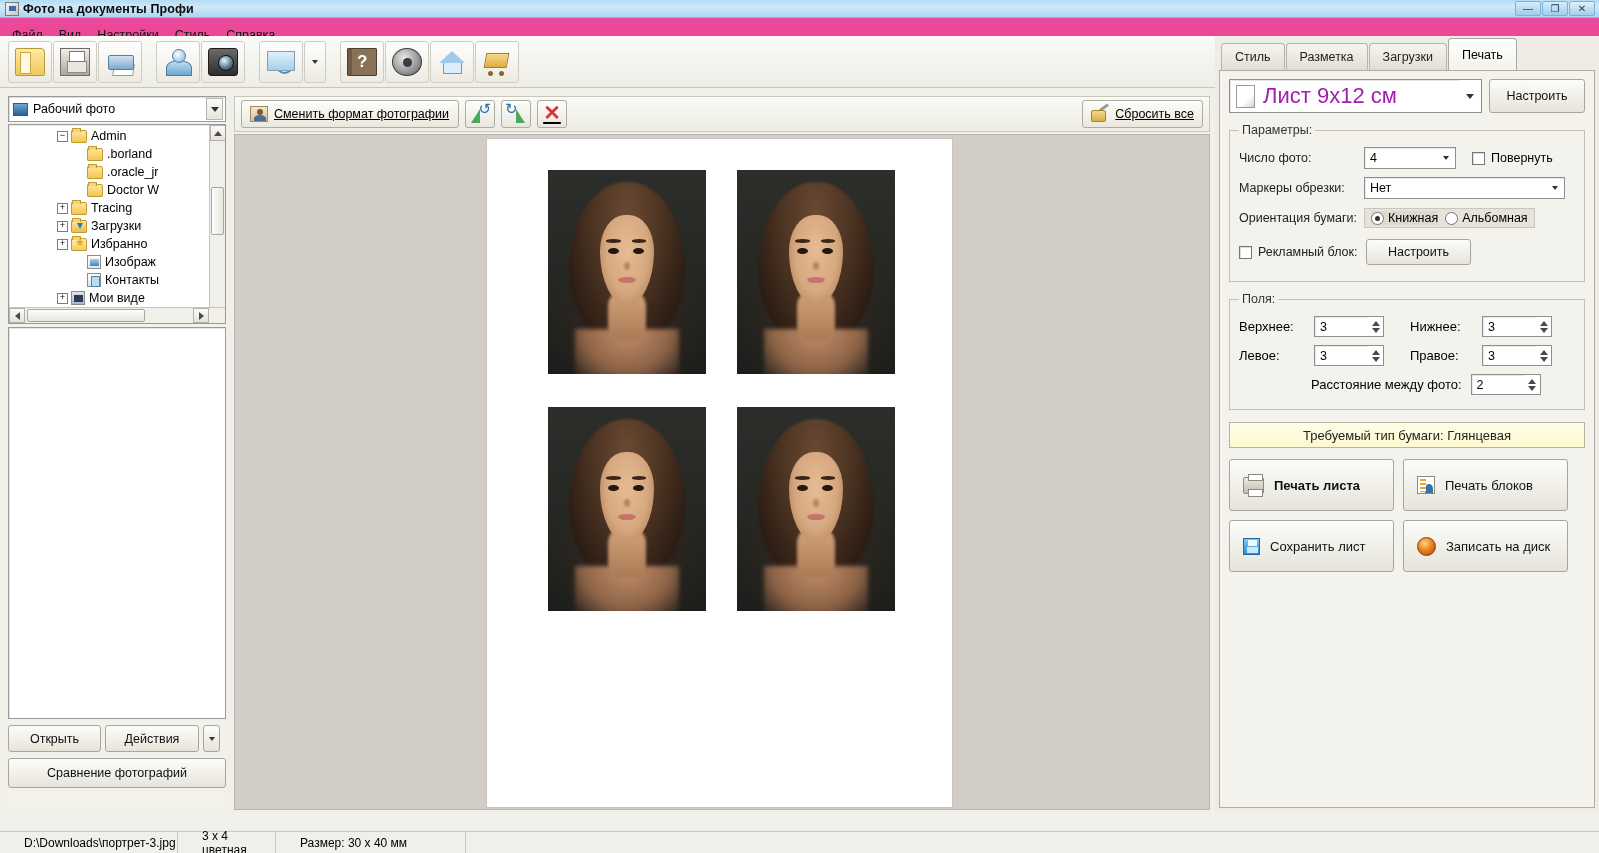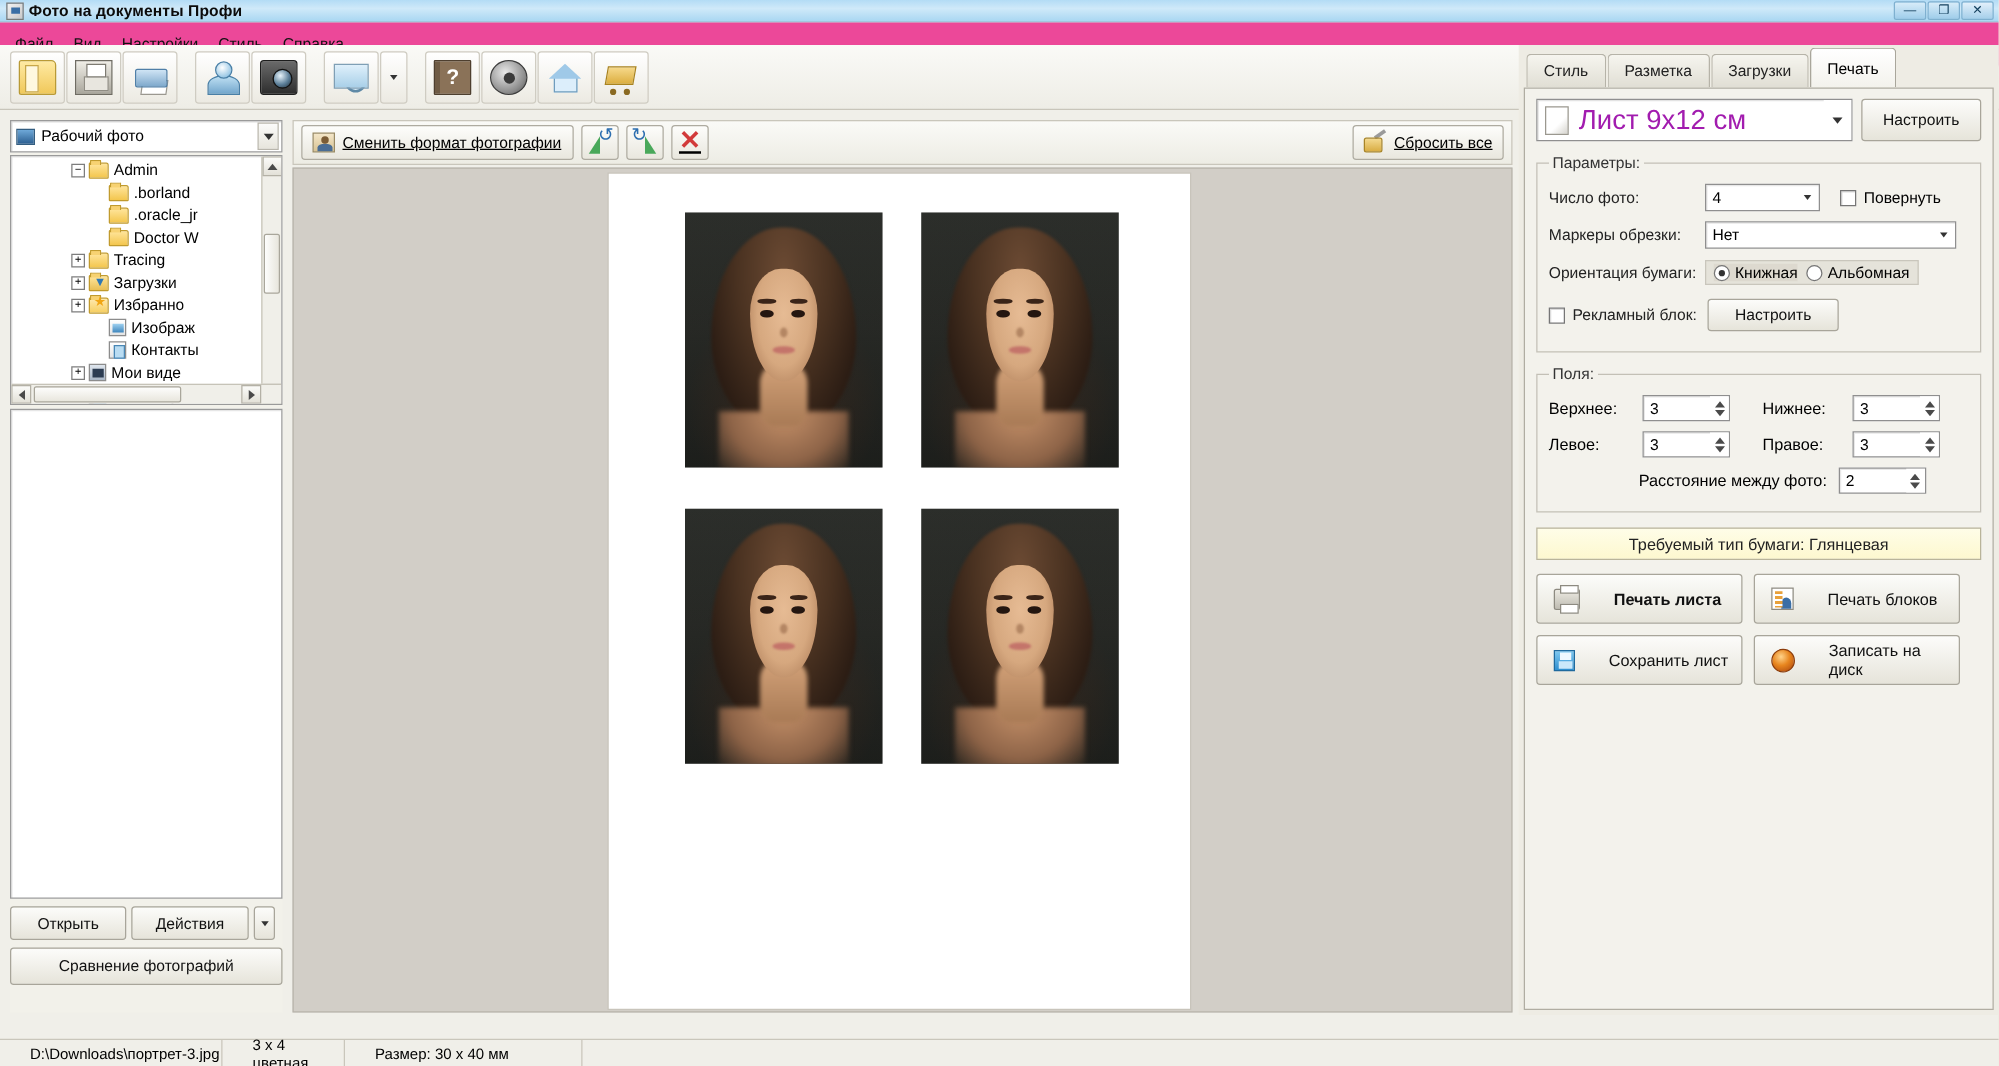--- a/index.html
+++ b/index.html
@@ -308,21 +308,21 @@
   .spin .updn{margin-left:auto;width:15px;height:19px;display:flex;flex-direction:column;
     align-items:center;justify-content:center;gap:2px;background:#fff;}
   .mrow{display:flex;align-items:center;height:29px;}
 
   .paperbanner{
     margin-top:12px;height:26px;background:linear-gradient(to bottom,#fffde8,#fdf8cf);
     border:1px solid #b9b49a;display:flex;align-items:center;justify-content:center;
     font-size:13px;color:#222;
   }
   .actions{display:flex;flex-wrap:wrap;gap:9px;margin-top:11px;}
-  .btn-act{width:165px;height:40px;gap:27px;justify-content:flex-start;padding-left:13px;font-size:13px;}
+  .btn-act{width:165px;height:52px;gap:10px;justify-content:flex-start;padding-left:13px;font-size:13px;}
   .btn-act.bold{font-weight:bold;}
 
   
   .ic{flex:0 0 auto;position:relative;display:inline-block;}
   .ic-tpl{width:19px;height:17px;background:linear-gradient(to bottom,#fff,#e2e0d8);border:1px solid #8f8c83;}
   .ic-tpl:after{content:"";position:absolute;left:2px;top:2px;width:13px;height:11px;
     background:
       linear-gradient(to right,#f2c24a 0 46%,transparent 46% 54%,#7ec46a 54% 100%),
       linear-gradient(to bottom,#fff 0 46%,transparent 46% 54%,#fff 54% 100%);
     background-blend-mode:normal;}

